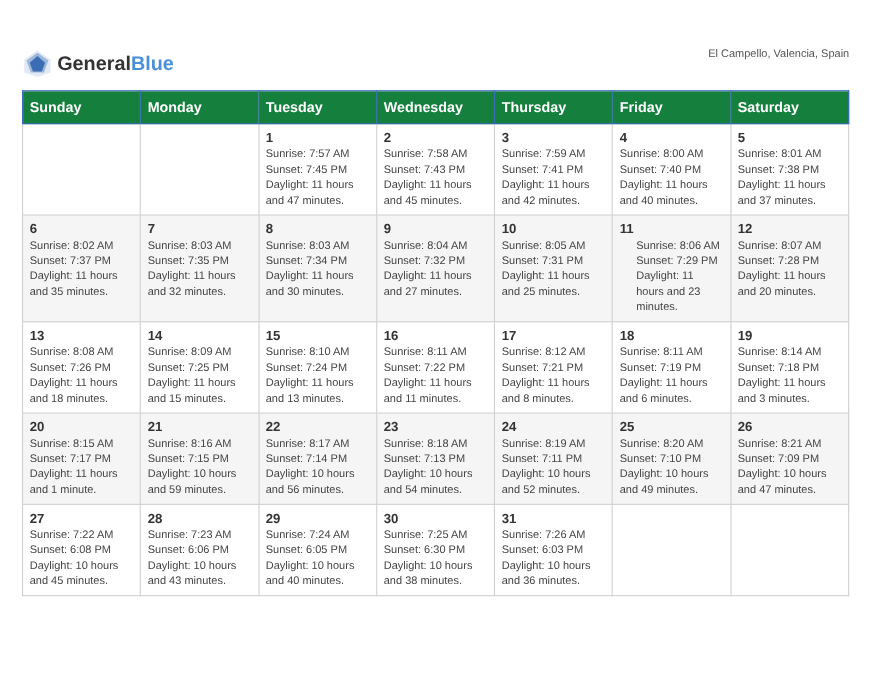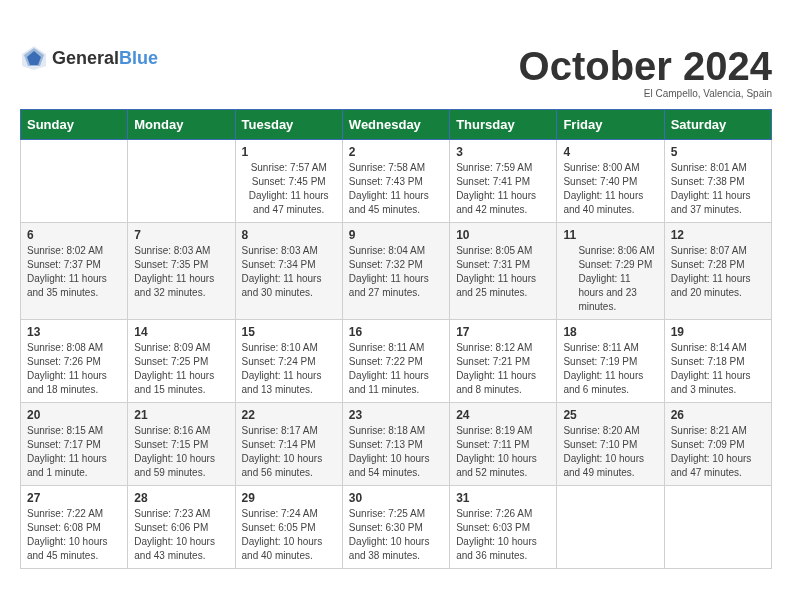--- a/index.html
+++ b/index.html
@@ -93,21 +93,20 @@
     <svg class="logo-icon" viewBox="0 0 28 28" xmlns="http://www.w3.org/2000/svg">
       <polygon points="14,2 26,10 26,22 14,26 2,22 2,10" fill="#3a6db5" opacity="0.15"></polygon>
       <polygon points="14,4 24,11 20,22 8,22 4,11" fill="#3a6db5" opacity="0.4"></polygon>
       <polygon points="14,7 21,13 18,21 10,21 7,13" fill="#3a6db5"></polygon>
     </svg>
     <div>
       <span style="font-size:18px;font-weight:bold;color:#333;">General</span><span style="font-size:18px;font-weight:bold;color:#4a90d9;">Blue</span>
     </div>
   </div>
   <div class="title-area">
-    <div class="month-title">October 2024</div>
     <div class="location-subtitle">El Campello, Valencia, Spain</div>
   </div>
 </div>
 
 <table class="calendar-table">
   <thead>
     <tr>
     <th>Sunday</th>
         <th>Monday</th>
         <th>Tuesday</th>
@@ -116,21 +115,21 @@
         <th>Friday</th>
         <th>Saturday</th>
       </tr>
   </thead>
   <tbody id="calendar-body">
   <tr>
         <td class="empty-cell"></td>
         <td class="empty-cell"></td>
         <td>
           <span class="day-number">1</span>
-          <div class="day-content" style="white-space: pre-line; text-align: center;">Sunrise: 7:57 AM
+          <div class="day-content" style="white-space: pre-line;">Sunrise: 7:57 AM
 Sunset: 7:45 PM
 Daylight: 11 hours and 47 minutes.</div>
         </td>
         <td>
           <span class="day-number">2</span>
           <div class="day-content" style="white-space: pre-line;">Sunrise: 7:58 AM
 Sunset: 7:43 PM
 Daylight: 11 hours and 45 minutes.</div>
         </td>
         <td>

